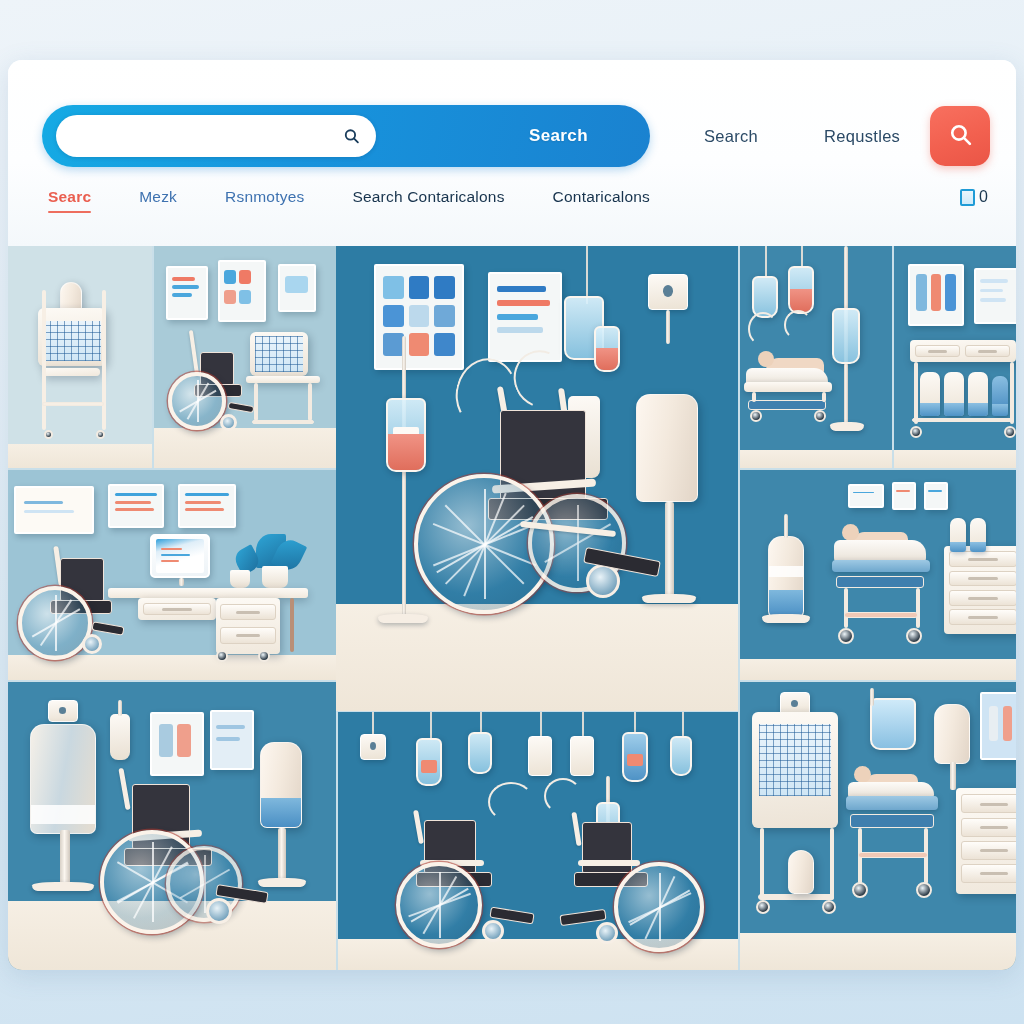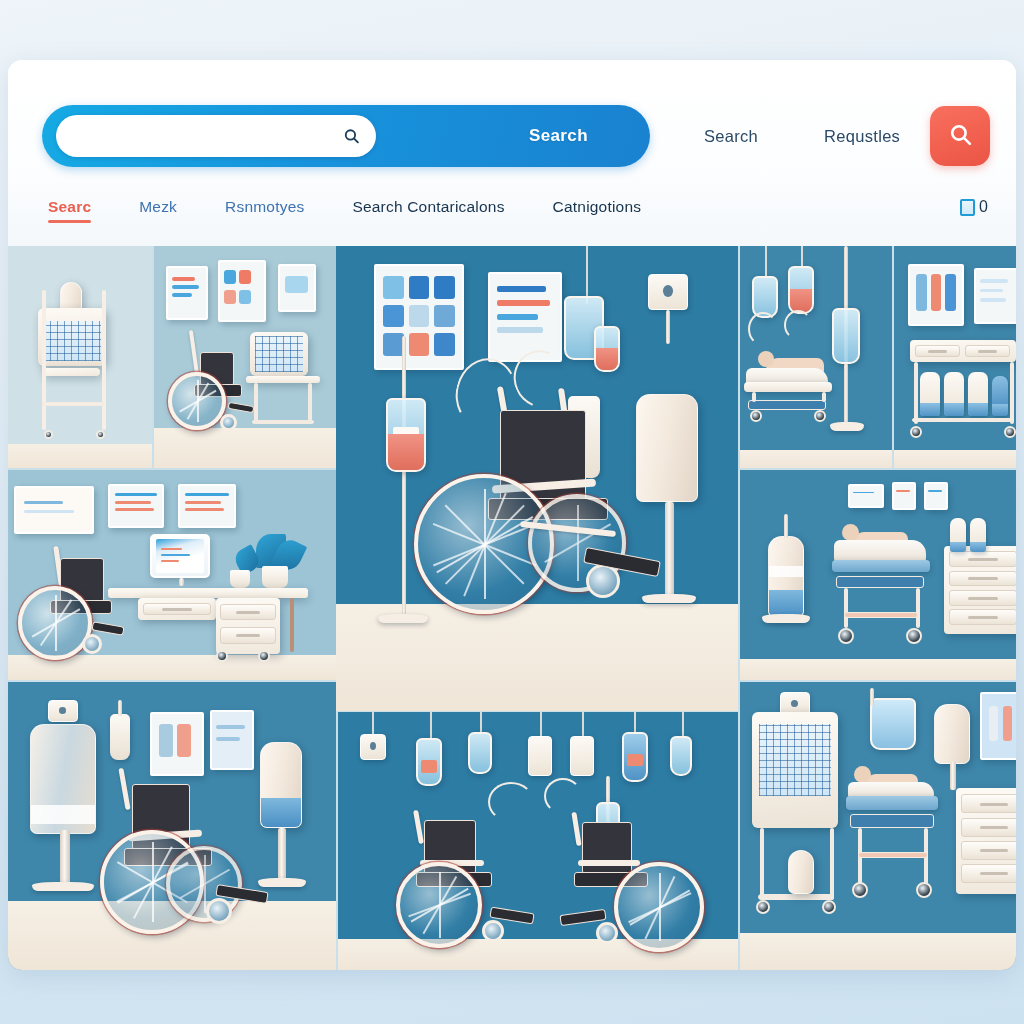--- a/index.html
+++ b/index.html
@@ -127,21 +127,21 @@
   }
   .red-search-btn svg { width: 25px; height: 25px; color: #fff; }
 
   
   .tabs-row {
     position: absolute;
     left: 40px; right: 28px;
     top: 128px;
     height: 44px;
     display: flex;
-    align-items: center;
+    align-items: flex-start;
   }
 
   .tab {
     font-size: 15.5px;
     letter-spacing: 0.2px;
     color: #3e72b0;
     margin-right: 48px;
     position: relative;
     padding-bottom: 7px;
     cursor: pointer;
@@ -545,21 +545,21 @@
             </svg>
         </span>
       </button>
     </div>
 
     <div class="tabs-row">
       <span class="tab active">Searc</span>
       <span class="tab">Mezk</span>
       <span class="tab">Rsnmotyes</span>
       <span class="tab dark">Search Contaricalons</span>
-      <span class="tab dark">Catnigotions</span>
+      <span class="tab dark">Contaricalons</span>
 
       <span class="cart-area">
         <span class="cart-icon"></span>
         <span class="cart-count">0</span>
       </span>
     </div>
   </div>
 
   <div class="grid">
 

